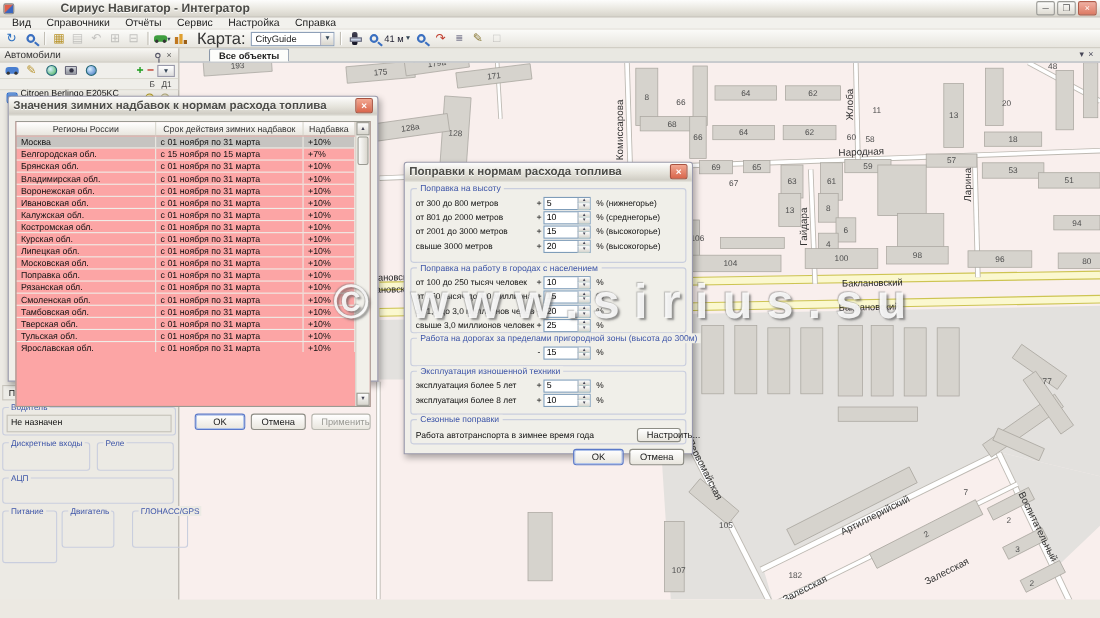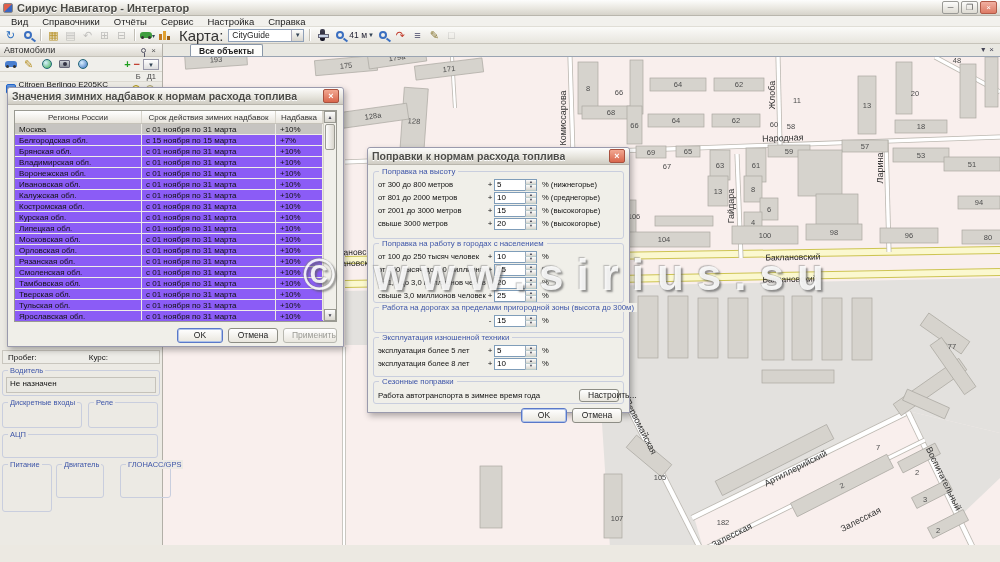--- a/index.html
+++ b/index.html
@@ -2,21 +2,21 @@
 <html><head>
 <meta charset="utf-8">
 <style>
   * { margin:0; padding:0; box-sizing:border-box; }
   html,body { width:1000px; height:562px; overflow:hidden; }
   body { font-family:"Liberation Sans","DejaVu Sans",sans-serif; font-size:10px; color:#222; background:#ece9e2; position:relative; }
 
   
   .titlebar { position:absolute; left:0; top:0; width:1000px; height:16px;
     background:linear-gradient(#fdfdfc,#e9e7e0 55%,#d6d3ca); border-bottom:1px solid #b9b6ad;
-    display:flex; align-items:center; padding:0 3px; }
+    display:flex; align-items:center; padding:0 3px;gap:38px; }
   .app-ico { width:10px; height:10px; border-radius:2px; margin-right:4px;
     background:linear-gradient(135deg,#e0604a 0 45%,#3a66c0 55% 100%); border:1px solid #888; }
   .title-text { font-size:11px; font-weight:bold; color:#4a4a46; text-shadow:0 1px 0 #fff; }
   .win-btns { margin-left:auto; display:flex; gap:2px; }
   .win-btn { width:17px; height:13px; border:1px solid #9a9a96; border-radius:2px;
     background:linear-gradient(#fcfcfb,#dedbd2); font-size:8px; line-height:11px; text-align:center; color:#555; }
   .win-btn.close { background:linear-gradient(#f0b0a2,#dd7a64); color:#fff; border-color:#b05a48; }
 
   .menubar { position:absolute; left:0; top:16px; width:1000px; height:11px; background:#f2f1ed;
     display:flex; align-items:center; padding-left:4px; border-bottom:1px solid #e0ded6; }
@@ -93,21 +93,21 @@
   .dlg { position:absolute; background:#f0efe9; border:1px solid #9a9aad; border-radius:3px 3px 0 0;
     box-shadow:2px 3px 6px rgba(0,0,0,.3); }
   .dlg-title { height:17px; background:linear-gradient(#fdfdfc,#e4e2da 60%,#cfccc3); border-bottom:1px solid #b9b6ad;
     border-radius:3px 3px 0 0; display:flex; align-items:center; padding:0 4px; }
   .dlg-title .t { font-size:10.5px; font-weight:bold; color:#4c4c48; text-shadow:0 1px 0 #fff; white-space:nowrap; overflow:hidden; }
   .dlg-x { margin-left:auto; width:16px; height:14px; border-radius:2px; border:1px solid #a8513f;
     background:linear-gradient(#f2a892,#d9664c); color:#fff; font-size:9px; line-height:13px; text-align:center; font-weight:bold; }
 
   
   #dlg1 { left:7px; top:87px; width:337px; height:260px; z-index:20; }
-  .tbl-wrap { margin:5px 6px 0 6px; border:1px solid #9a9a92; background:#8b5cf6; display:flex; height:212px; }
+  .tbl-wrap { margin:5px 6px 0 6px; border:1px solid #9a9a92; background:#fca5a5; display:flex; height:260px; }
   .tbl { width:309px; }
   .thead { display:flex; height:13px; background:linear-gradient(#fff,#e8e5dd); border-bottom:1px solid #c5c2b9; }
   .thead div { font-size:8px; color:#333; text-align:center; border-right:1px solid #d8d5cc; overflow:hidden; line-height:13px; white-space:nowrap; }
   .tbody { height:196px; overflow:hidden; }
   .trow { display:flex; height:11px; border-bottom:1px solid #efede7; }
   .trow div { font-size:8px; color:#111; padding-left:4px; border-right:1px solid #eceae4; white-space:nowrap; overflow:hidden; line-height:11px; }
   .trow.sel { background:#c6c4c1; }
   .c0 { width:127px; } .c1 { width:134px; } .c2 { width:47px; }
   .vscroll { width:14px; background:#f1f0ea; border-left:1px solid #d5d2c9; display:flex; flex-direction:column; }
   .varrow { height:12px; background:linear-gradient(#fdfdfd,#d8d6ce); border:1px solid #9a9a92; font-size:5px; text-align:center; line-height:11px; color:#445; }
@@ -542,21 +542,21 @@
             <div class="c0">Липецкая обл.</div>
             <div class="c1">с 01 ноября по 31 марта</div>
             <div class="c2">+10%</div>
           </div>
           <div class="trow">
             <div class="c0">Московская обл.</div>
             <div class="c1">с 01 ноября по 31 марта</div>
             <div class="c2">+10%</div>
           </div>
           <div class="trow">
-            <div class="c0">Орловская обл.</div>
+            <div class="c0">Поправка обл.</div>
             <div class="c1">с 01 ноября по 31 марта</div>
             <div class="c2">+10%</div>
           </div>
           <div class="trow">
             <div class="c0">Рязанская обл.</div>
             <div class="c1">с 01 ноября по 31 марта</div>
             <div class="c2">+10%</div>
           </div>
           <div class="trow">
             <div class="c0">Смоленская обл.</div>

